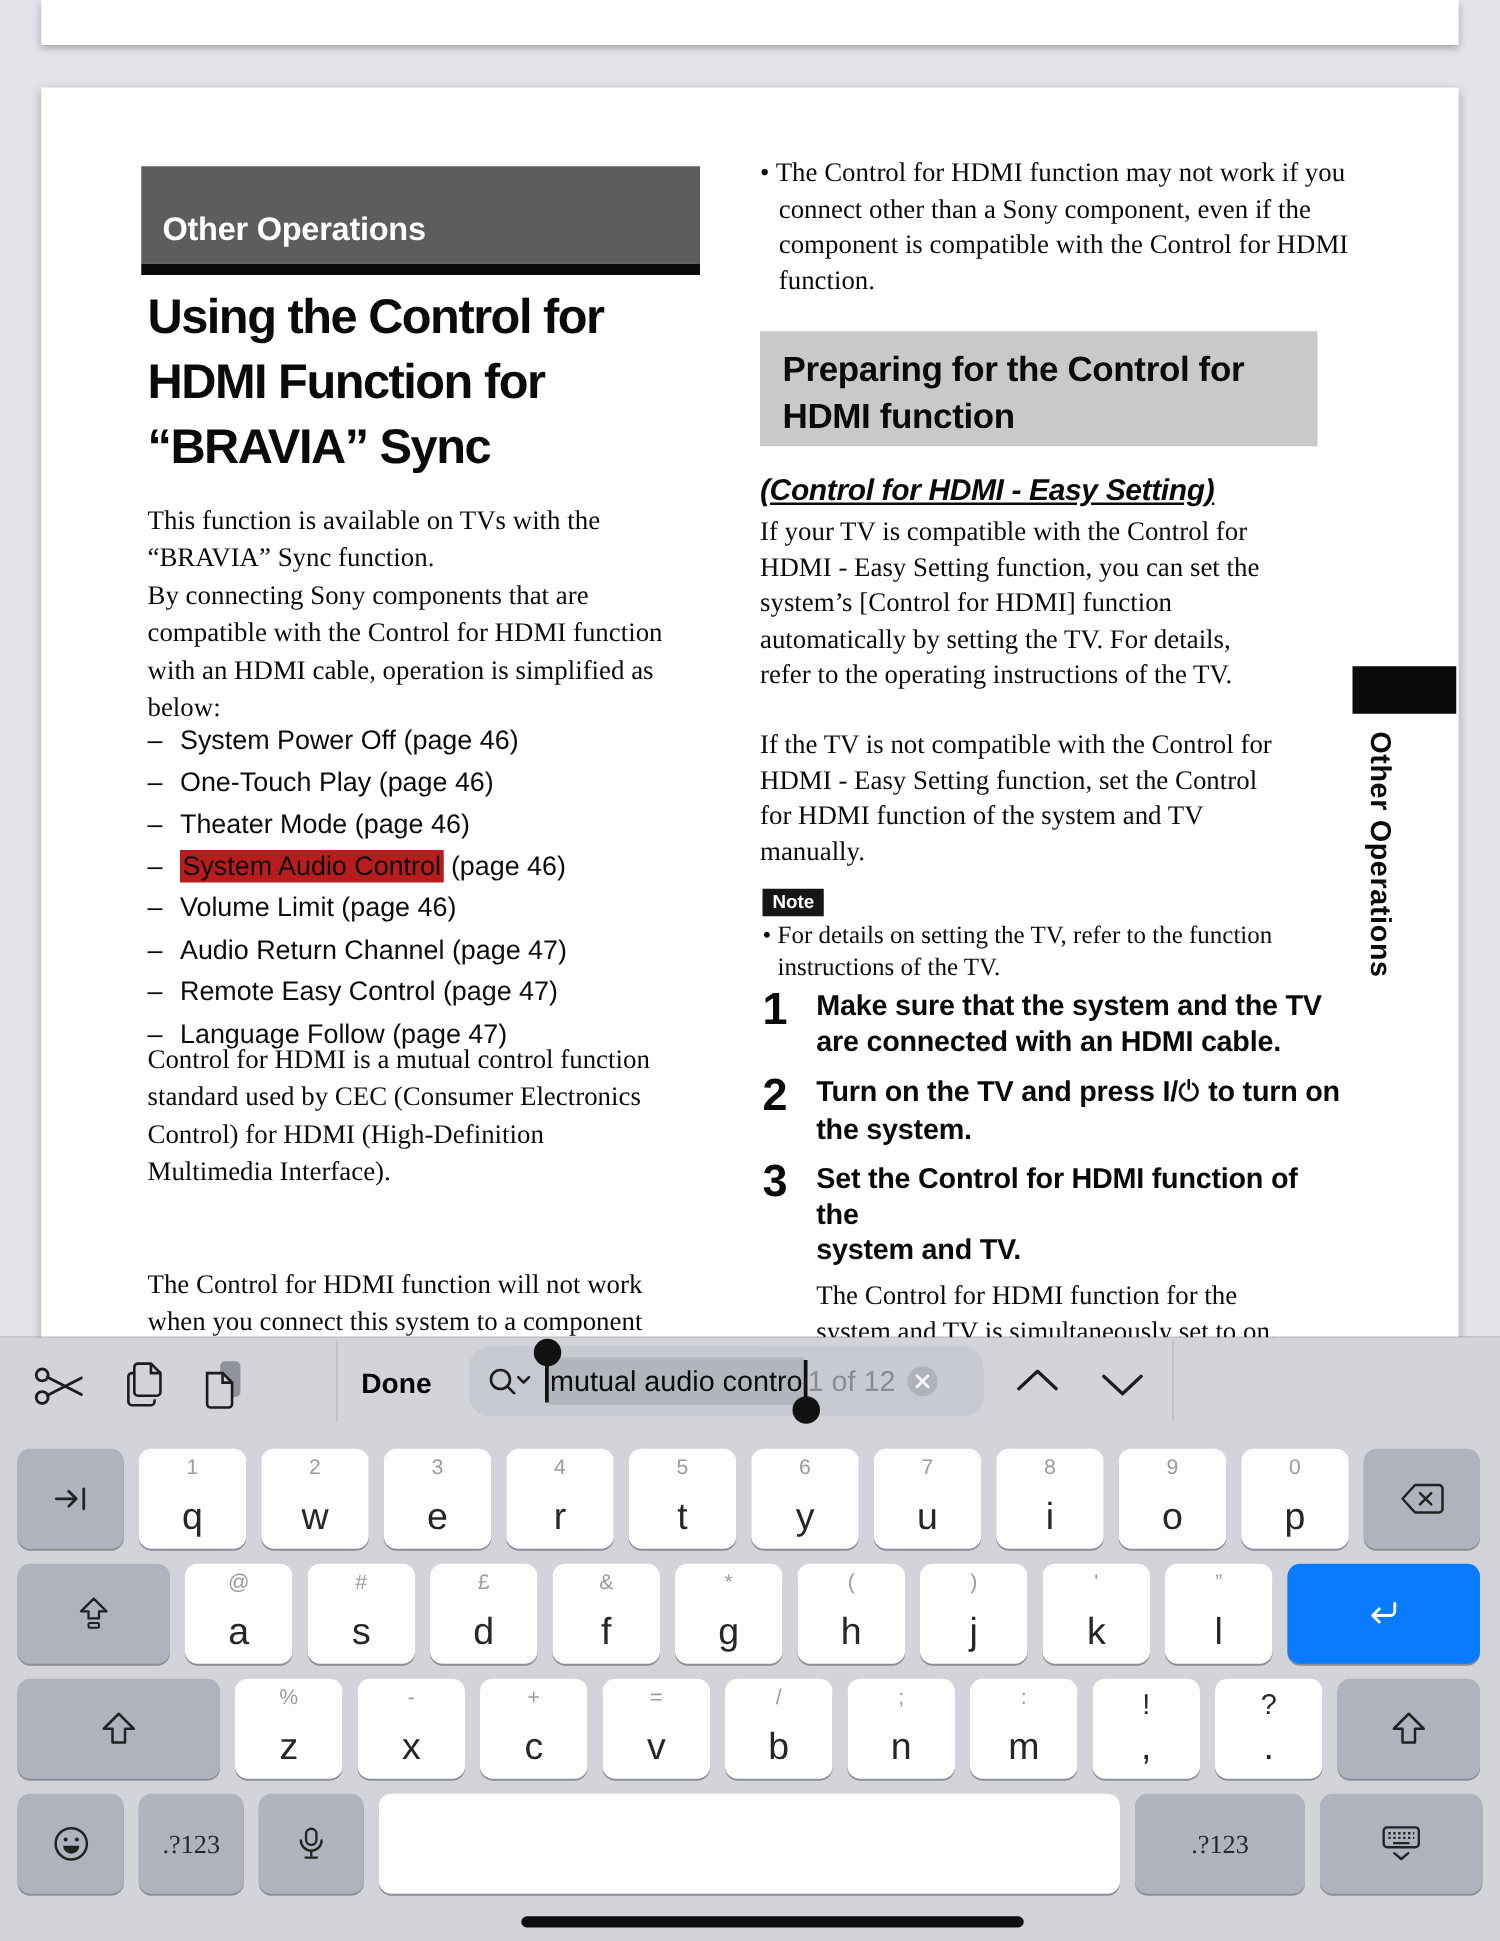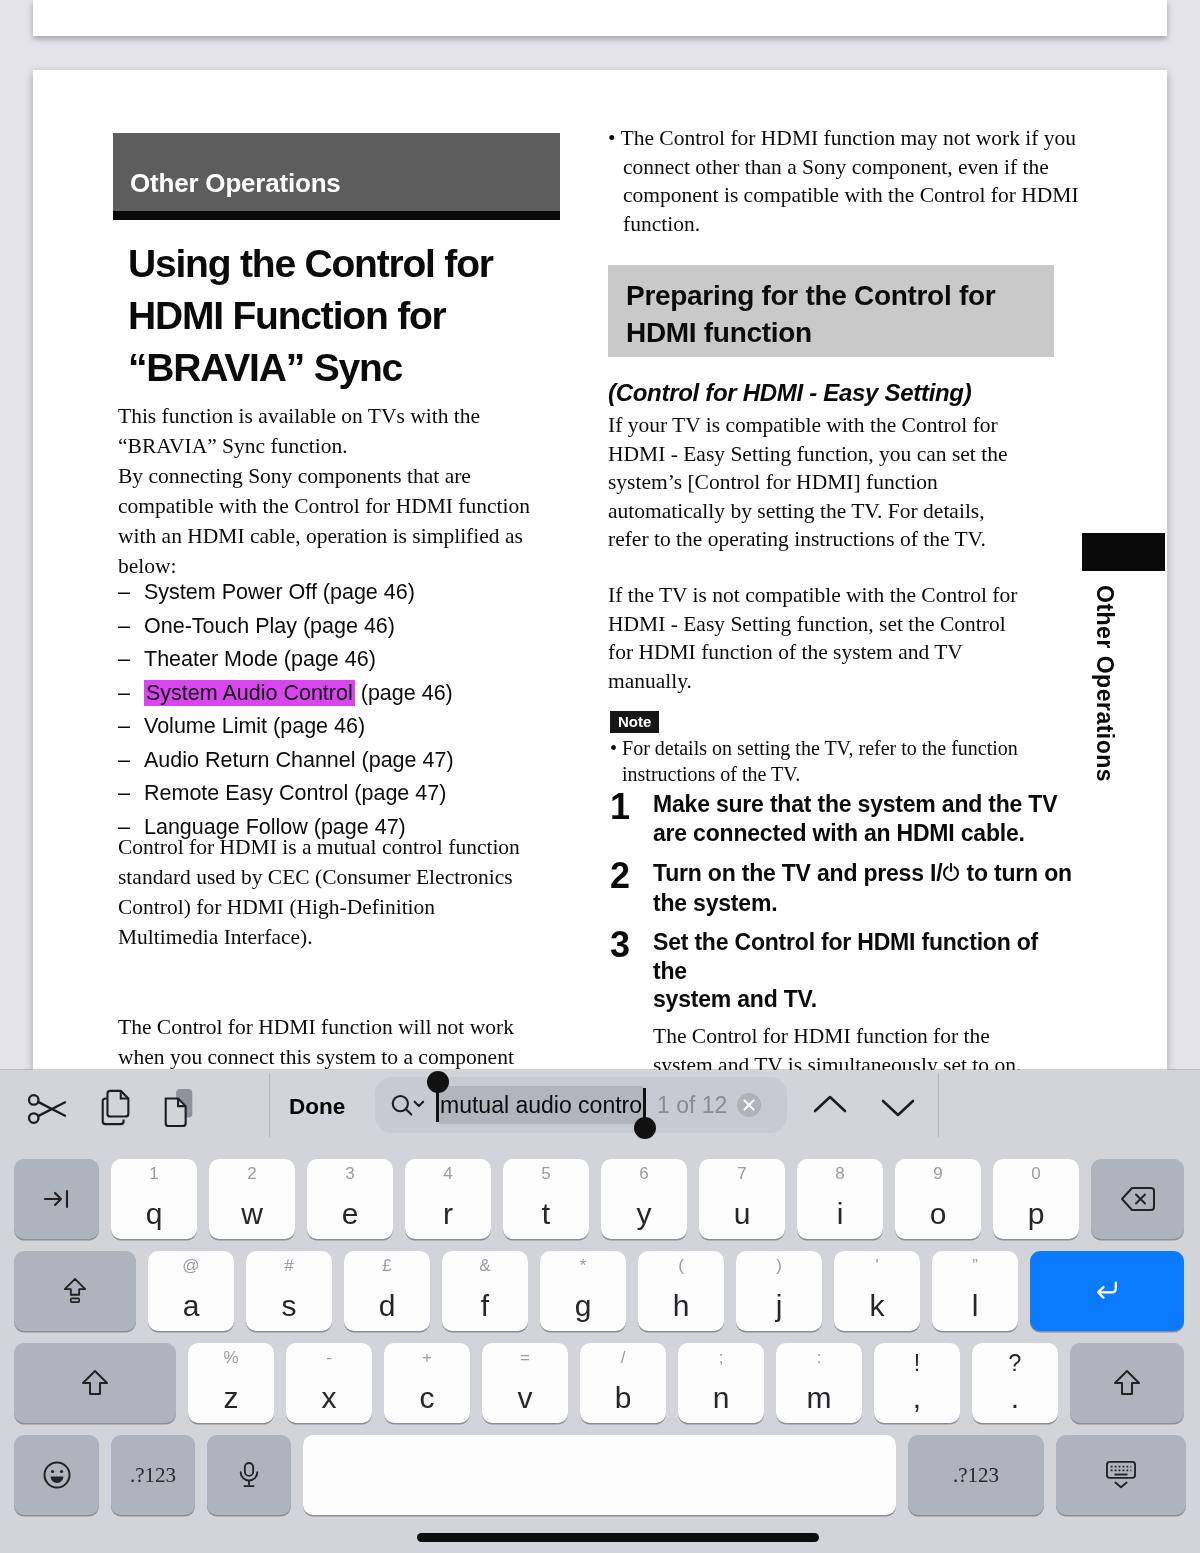--- a/index.html
+++ b/index.html
@@ -10,40 +10,40 @@
   .prev-page{position:absolute;left:33px;top:0;width:1134px;height:36px;background:#fff;
     box-shadow:0 3px 6px rgba(0,0,0,.28);}
   .page{position:absolute;left:33px;top:70px;width:1134px;height:1000px;background:#fff;
     box-shadow:0 3px 8px rgba(0,0,0,.28);overflow:hidden;}
 
   .section-banner{position:absolute;left:80px;top:63px;width:447px;height:78px;background:#5d5d5d;
     display:flex;align-items:flex-end;padding:0 0 12px 17px;box-sizing:border-box;}
   .section-banner span{color:#fff;font-size:26px;font-weight:bold;letter-spacing:-.2px;}
   .banner-underline{position:absolute;left:80px;top:141px;width:447px;height:9px;background:#0a0a0a;}
 
-  .doc-title{position:absolute;left:85px;top:158px;margin:10px;font-size:39px;line-height:52px;
+  .doc-title{position:absolute;left:85px;top:158px;margin:0;font-size:39px;line-height:52px;
     font-weight:800;letter-spacing:-1.2px;color:#0a0a0a;}
 
   .serif{font-family:"Liberation Serif",serif;color:#0b0b0b;}
   .para{position:absolute;white-space:pre-line;}
   .p-left1{left:85px;top:331px;width:490px;font-size:21.5px;line-height:30px;}
   .p-left2{left:85px;top:762px;width:490px;font-size:21.5px;line-height:30px;}
   .p-left3{left:85px;top:942px;width:490px;font-size:21.5px;line-height:30px;}
 
   .dash-list{position:absolute;left:85px;top:506px;width:500px;}
   .dash-item{font-family:Liberation Sans, sans-serif;color:#0b0b0b;font-size:21.5px;line-height:33.5px;}
   .dash-item .dash{display:inline-block;width:26px;}
-  .hl{background:#d946ef;padding:1px 2px;}
+  .hl{background:#b91c1c;padding:1px 2px;}
 
   .p-bullet{left:575px;top:54px;width:480px;font-size:21.5px;line-height:28.5px;
     padding-left:15px;text-indent:-15px;}
   .gray-banner{position:absolute;left:575px;top:195px;width:446px;height:92px;background:#c9c9c9;
     box-sizing:border-box;padding:12px 0 0 18px;}
   .gray-banner span{font-size:28px;line-height:37px;font-weight:bold;letter-spacing:-.3px;color:#0a0a0a;white-space:pre-line;}
-  .easy-heading{position:absolute;left:575px;top:309px;font-size:24px;font-weight:bold;font-style:italic;color:#0a0a0a;letter-spacing:-.3px;}
+  .easy-heading{position:absolute;left:575px;top:309px;font-size:24px;font-weight:bold;font-style:italic;color:#0a0a0a;letter-spacing:-.3px;text-decoration:underline;}
   .p-r1{left:575px;top:341px;width:480px;font-size:21.5px;line-height:28.5px;}
   .p-r2{left:575px;top:511px;width:480px;font-size:21.5px;line-height:28.5px;}
   .note-badge{position:absolute;left:577px;top:641px;background:#161616;color:#fff;
     font-size:15px;font-weight:bold;padding:2px 8px 3px;}
   .note-text{position:absolute;left:577px;top:665px;width:470px;font-size:20px;line-height:26px;
     white-space:pre-line;padding-left:12px;text-indent:-12px;}
 
   .step{position:absolute;left:575px;width:470px;}
   .step-num{position:absolute;left:2px;top:-4px;font-size:36px;font-weight:800;color:#0a0a0a;}
   .step-text{margin-left:45px;}
@@ -69,21 +69,21 @@
     background:none;border:none;padding:0;font-family:"Liberation Sans",sans-serif;cursor:pointer;}
   .search-field{position:absolute;left:375px;top:7px;width:412px;height:56px;background:#c7cad1;
     border-radius:17px;display:flex;align-items:center;padding-left:13px;box-sizing:border-box;}
   .sel-bar{position:relative;display:inline-block;width:3px;height:34px;background:#111;}
   .sel-bar.start{margin-left:10px;}
   .sel-bar.start::before{content:"";position:absolute;left:-9.5px;top:-17px;width:22px;height:22px;
     border-radius:50%;background:#111;}
   .sel-bar.end::after{content:"";position:absolute;left:-9.5px;bottom:-17px;width:22px;height:22px;
     border-radius:50%;background:#111;}
   .sel-text{font-size:23px;color:#0a0a0a;background:#b1b5bc;line-height:38px;padding:0 1px;}
-  .match-count{font-size:23px;color:#8a8b90;margin-left:11px;}
+  .match-count{font-size:23px;color:#8a8b90;margin-left:0;}
   .clear-btn{background:none;border:none;padding:0;margin-left:9px;line-height:0;cursor:pointer;}
   .chev-up{left:812px;top:22px;} .chev-down{left:880px;top:26px;}
 
   
   .keyboard{position:absolute;left:0;top:1148px;width:1200px;height:405px;background:#d2d4da;}
   .kb-row{position:absolute;left:14px;right:14px;display:flex;gap:12px;height:80px;}
   .kb-row:nth-of-type(1){top:11px;} .kb-row:nth-of-type(2){top:103px;}
   .kb-row:nth-of-type(3){top:195px;} .kb-row:nth-of-type(4){top:287px;font-family:Liberation Serif, serif;}
   .key{position:relative;width:86px;height:80px;border-radius:10px;background:#fdfdfe;
     box-shadow:0 1.5px 0 #8b8e94;display:flex;align-items:center;justify-content:center;

